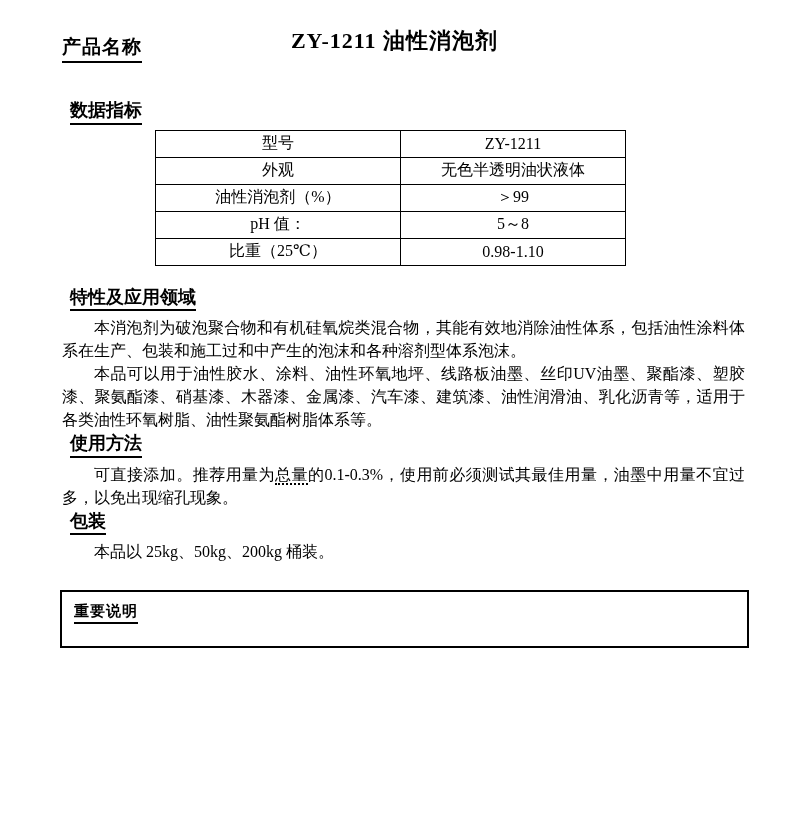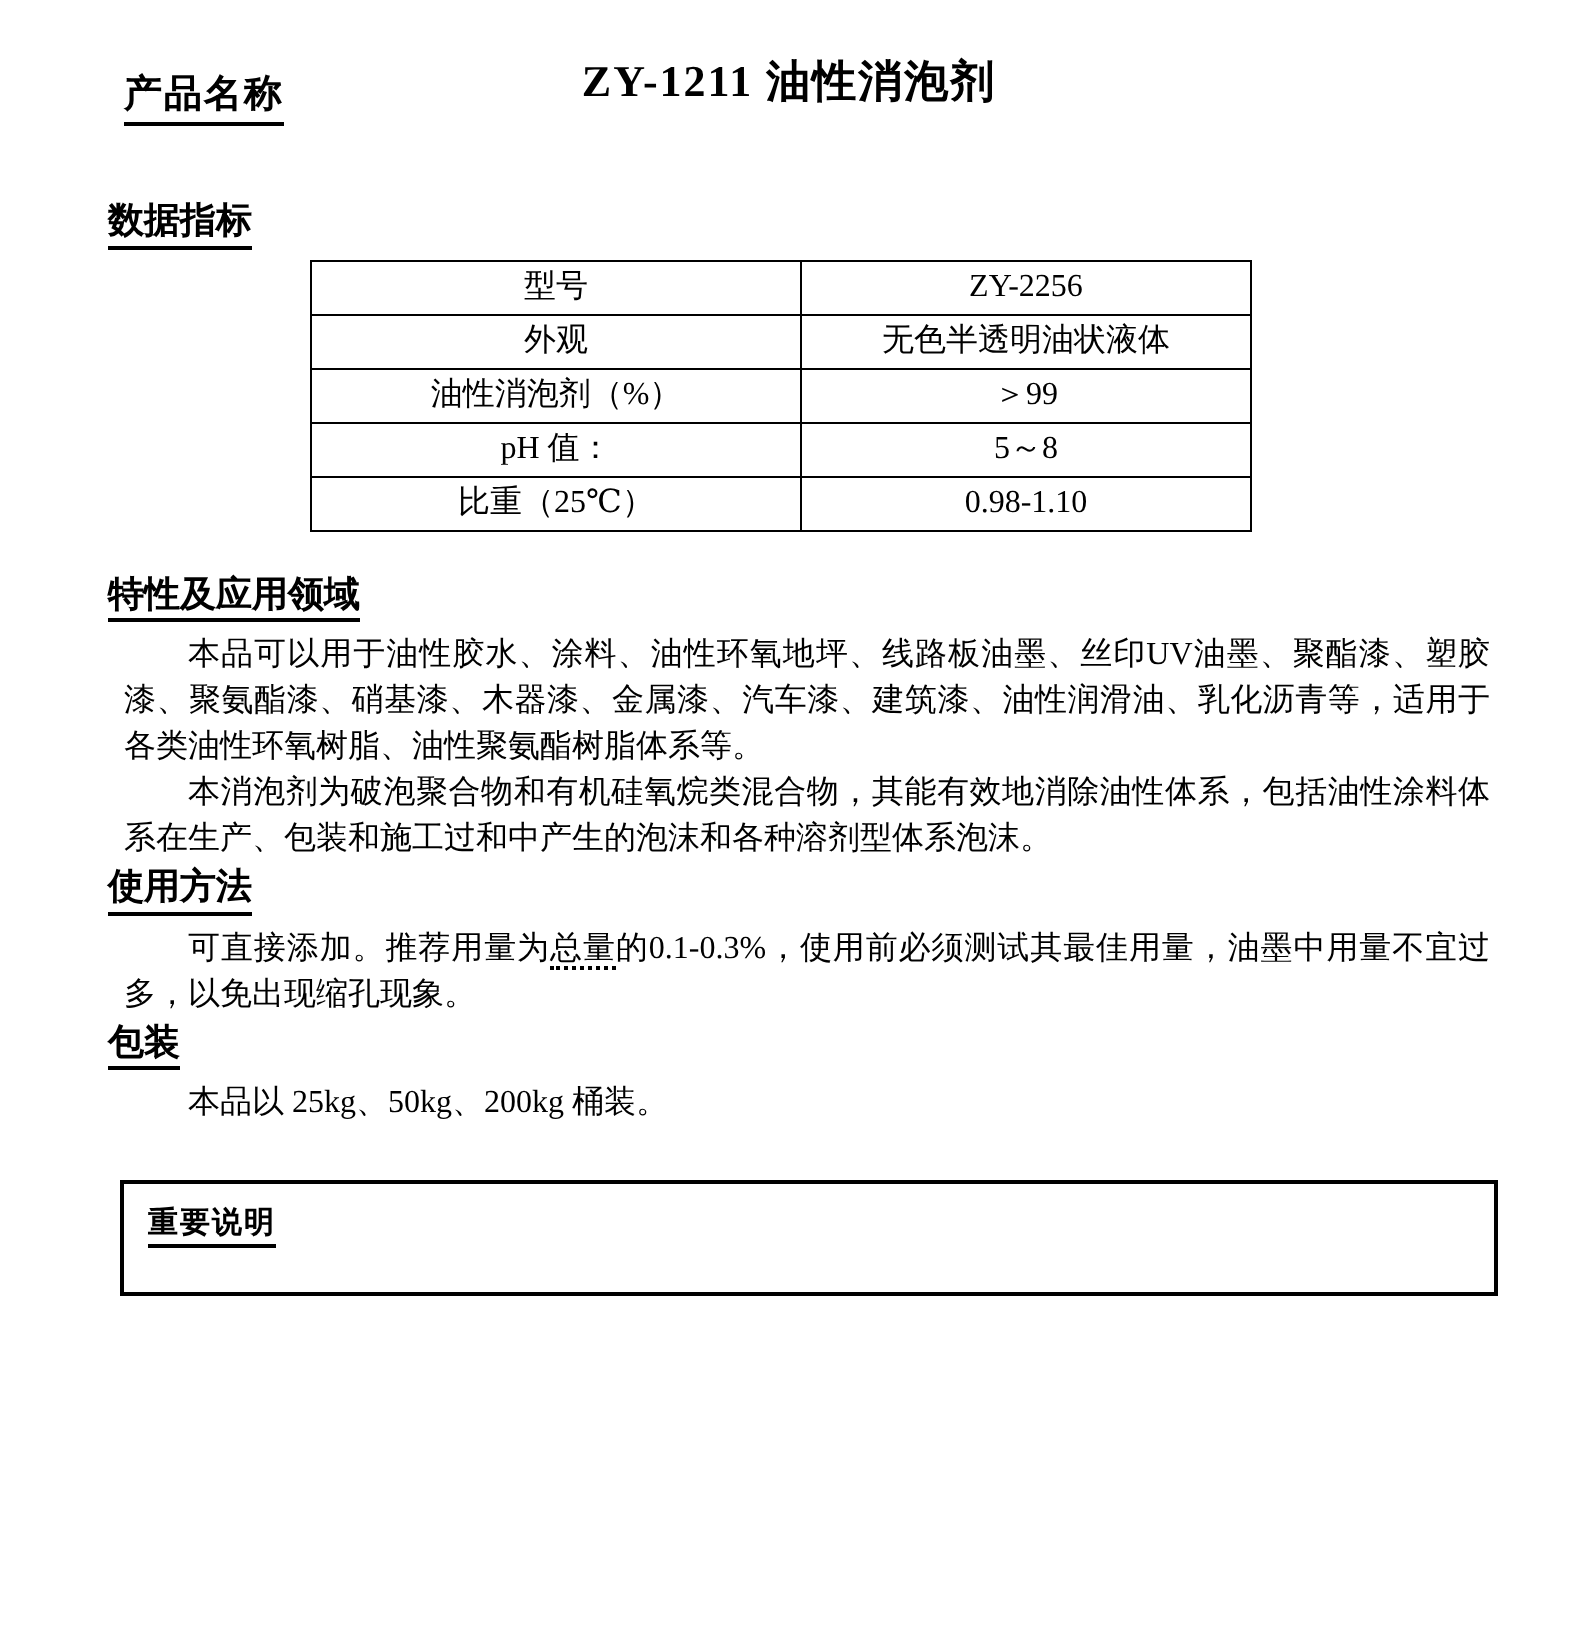--- a/index.html
+++ b/index.html
@@ -32,21 +32,21 @@
   .doc-title {
     text-align: center;
     font-size: 22px;
     font-weight: bold;
     letter-spacing: 1px;
   }
 
   
   .sec-heading {
     display: inline-block;
-    margin-left: 54px;
+    margin-left: 70px;
     font-size: 18px;
     font-weight: bold;
     border-bottom: 2px solid #000;
     padding-bottom: 1px;
     line-height: 1.2;
   }
 
   
   .spec-table {
     margin: 5px 0 0 155px;
@@ -118,21 +118,21 @@
   </div>
 
   <table class="spec-table">
     <colgroup>
         <col class="c1">
         <col class="c2">
       </colgroup>
     <tbody>
       <tr>
         <td>型号</td>
-        <td>ZY-2256</td>
+        <td>ZY-1211</td>
       </tr>
       <tr>
         <td>外观</td>
         <td>无色半透明油状液体</td>
       </tr>
       <tr>
         <td>油性消泡剂（%）</td>
         <td>＞99</td>
       </tr>
       <tr>
@@ -142,22 +142,22 @@
       <tr>
         <td>比重（25℃）</td>
         <td>0.98-1.10</td>
       </tr>
     </tbody>
   </table>
 
   <div class="mt-head2 mb-head">
     <span class="sec-heading">特性及应用领域</span>
   </div>
+  <p class="para">本消泡剂为破泡聚合物和有机硅氧烷类混合物，其能有效地消除油性体系，包括油性涂料体系在生产、包装和施工过和中产生的泡沫和各种溶剂型体系泡沫。</p>
   <p class="para">本品可以用于油性胶水、涂料、油性环氧地坪、线路板油墨、丝印UV油墨、聚酯漆、塑胶漆、聚氨酯漆、硝基漆、木器漆、金属漆、汽车漆、建筑漆、油性润滑油、乳化沥青等，适用于各类油性环氧树脂、油性聚氨酯树脂体系等。</p>
-  <p class="para">本消泡剂为破泡聚合物和有机硅氧烷类混合物，其能有效地消除油性体系，包括油性涂料体系在生产、包装和施工过和中产生的泡沫和各种溶剂型体系泡沫。</p>
 
   <div class="mt-head3 mb-head">
     <span class="sec-heading">使用方法</span>
   </div>
   <p class="para"><span>可直接添加。推荐用量为</span><span class="dot-u">总量</span><span>的0.1-0.3%，使用前必须测试其最佳用量，油墨中用量不宜过多，以免出现缩孔现象。</span></p>
 
   <div class="mt-head3 mb-head">
     <span class="sec-heading">包装</span>
   </div>
   <p class="para">本品以 25kg、50kg、200kg 桶装。</p>

